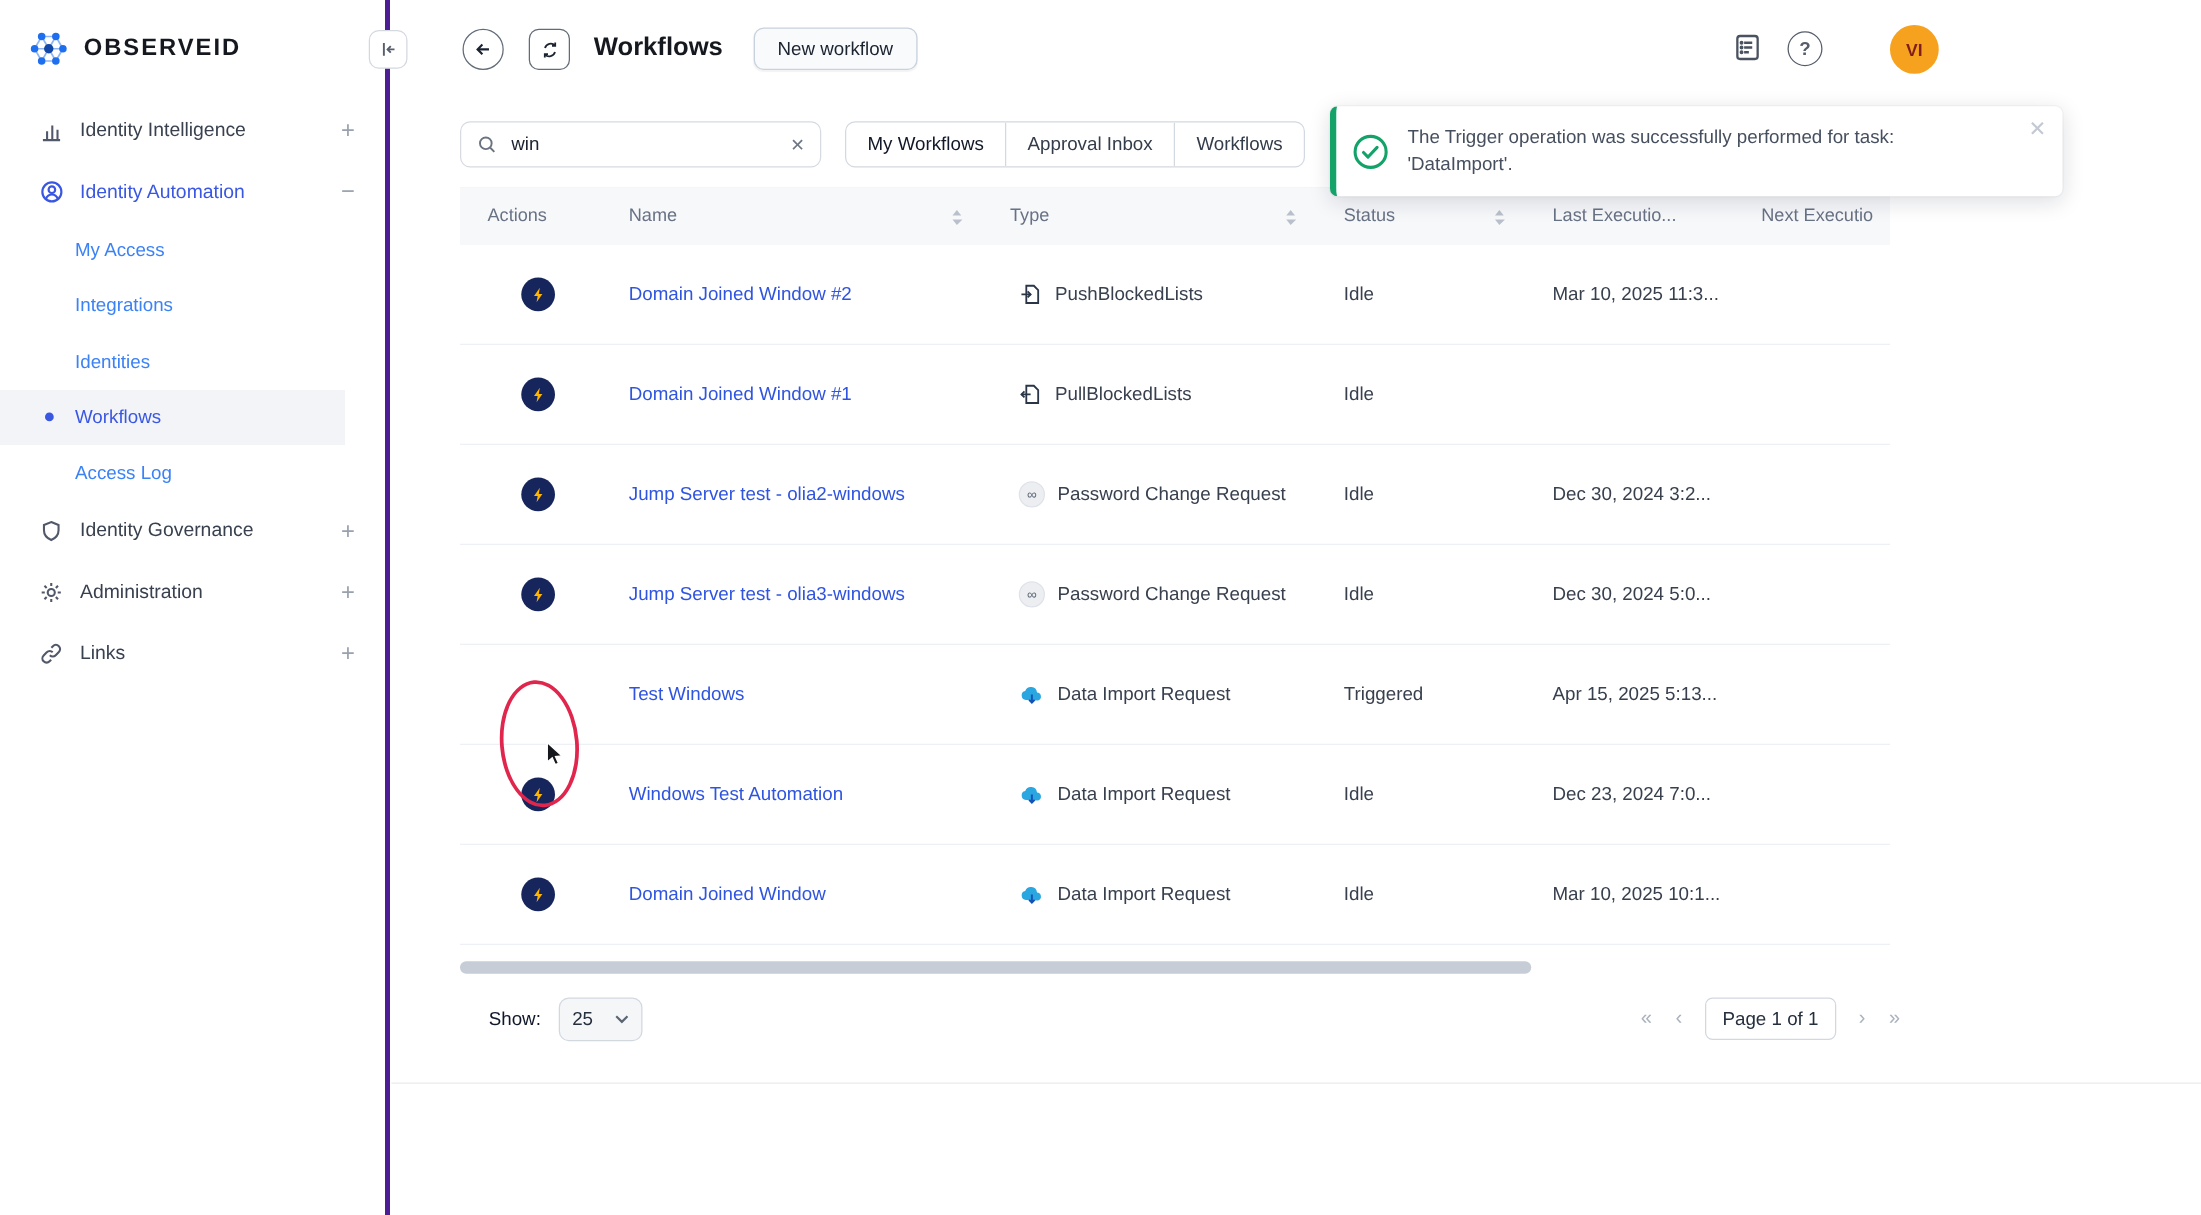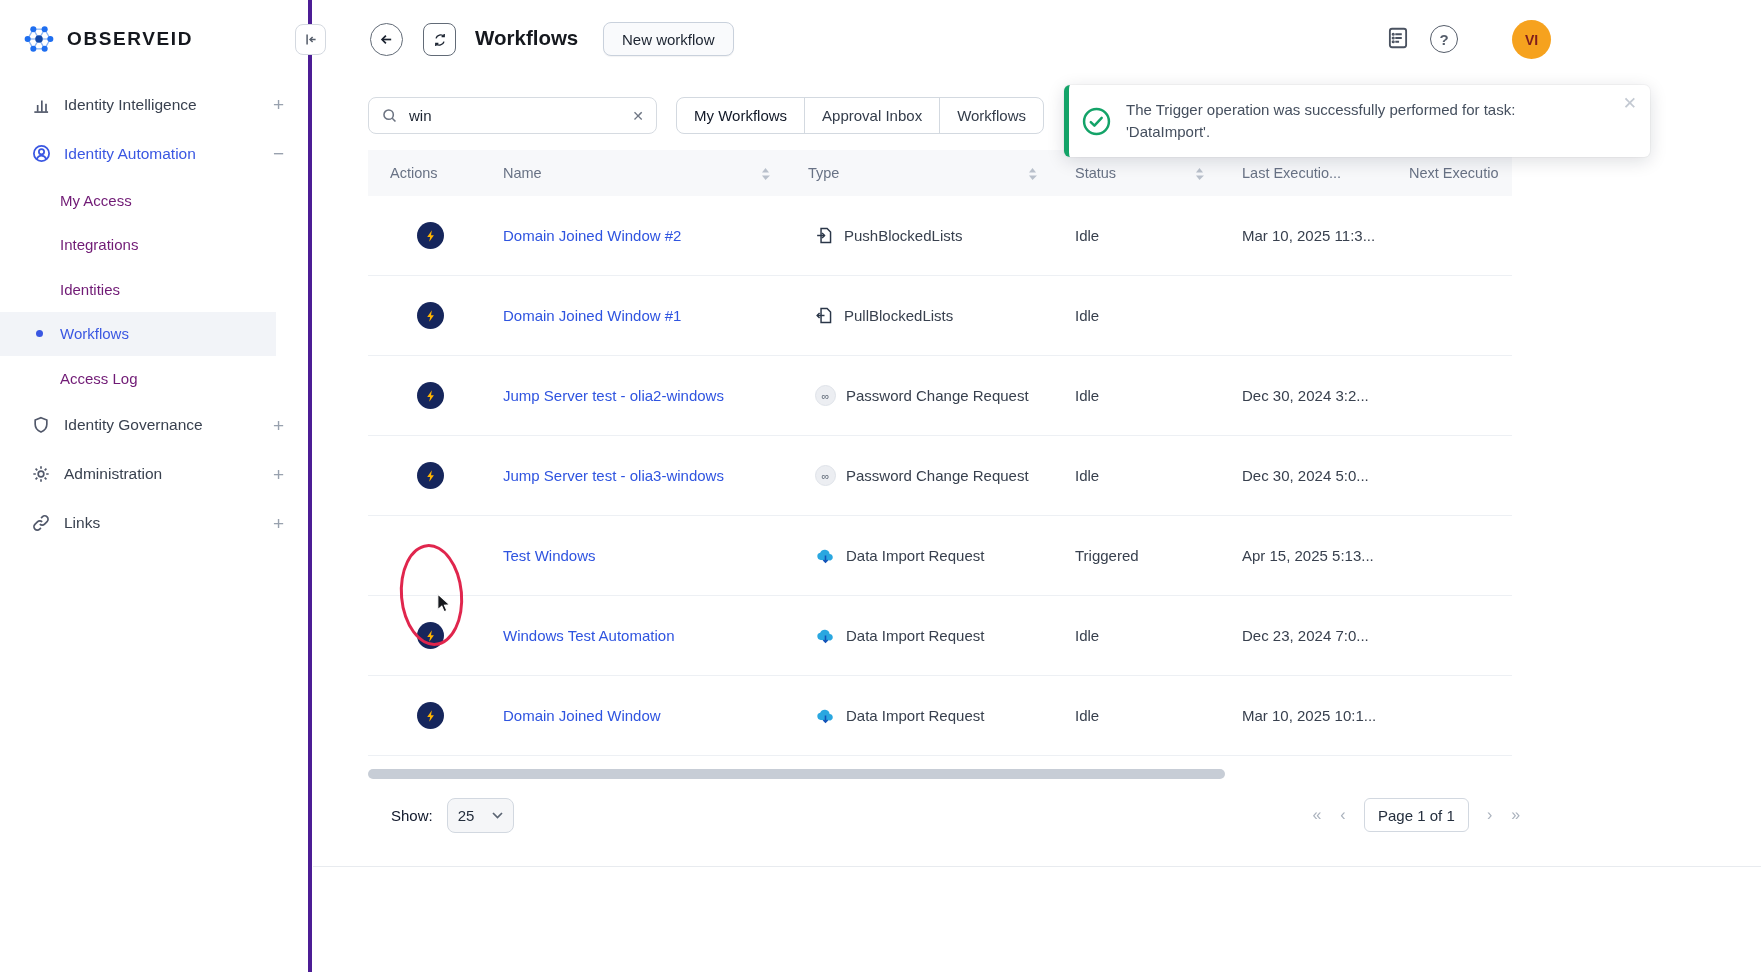--- a/index.html
+++ b/index.html
@@ -9,21 +9,21 @@
 
   
   .sidebar{position:absolute;left:0;top:0;width:312px;height:100%;background:#fff;border-right:4px solid #4c1d95;}
   .logo-row{display:flex;align-items:center;gap:11px;padding:22px 0 0 22px;}
   .brand-name{font-size:19px;font-weight:800;letter-spacing:1.6px;color:#15181e;}
   .nav{position:absolute;top:80px;left:0;right:0;}
   .nav-item{position:relative;display:flex;align-items:center;height:49px;padding:0 24px 0 30px;font-size:15.5px;color:#39414f;cursor:pointer;}
   .nav-item .nicon{width:22px;height:22px;margin-right:12px;display:flex;align-items:center;justify-content:center;}
   .nav-item .expander{margin-left:auto;color:#98a1ae;font-size:19px;line-height:1;cursor:pointer;}
   .nav-item.active-parent,.nav-item.active-parent .nlabel{color:#3a57e2;}
-  .sub-item{position:relative;display:flex;align-items:center;height:44.5px;padding-left:60px;font-size:15px;color:#701a75;cursor:pointer;}
+  .sub-item{position:relative;display:flex;align-items:center;height:44.5px;padding-left:60px;font-size:15px;color:#3b82f6;cursor:pointer;}
   .sub-item.selected{background:#f2f4f8;color:#3a57e2;width:276px;}
   .sub-item.selected::before{content:"";position:absolute;left:36px;top:50%;margin-top:-3.5px;width:7px;height:7px;border-radius:50%;background:#3a57e2;}
   .collapse-btn{position:absolute;left:295px;top:24px;width:31px;height:31px;border:1px solid #d4d9e0;border-radius:8px;
     background:#fff;display:flex;align-items:center;justify-content:center;z-index:10;cursor:pointer;}
 
   
   .main{position:absolute;left:313px;top:0;right:0;bottom:0;background:#fff;}
   .back-btn{position:absolute;left:57px;top:23px;width:33px;height:33px;border:1.6px solid #626b77;border-radius:50%;
     display:flex;align-items:center;justify-content:center;background:#fff;cursor:pointer;}
   .refresh-btn{position:absolute;left:110px;top:23px;width:33px;height:33px;border:1.6px solid #626b77;border-radius:8px;

